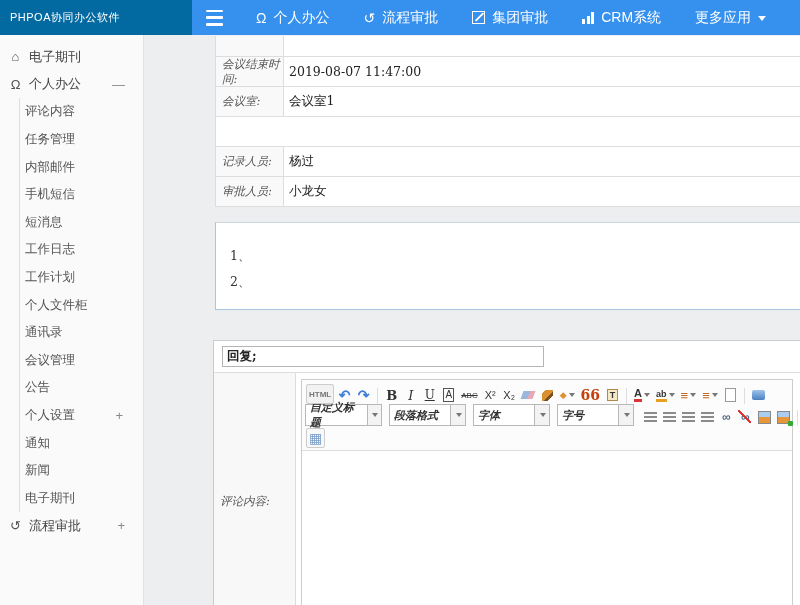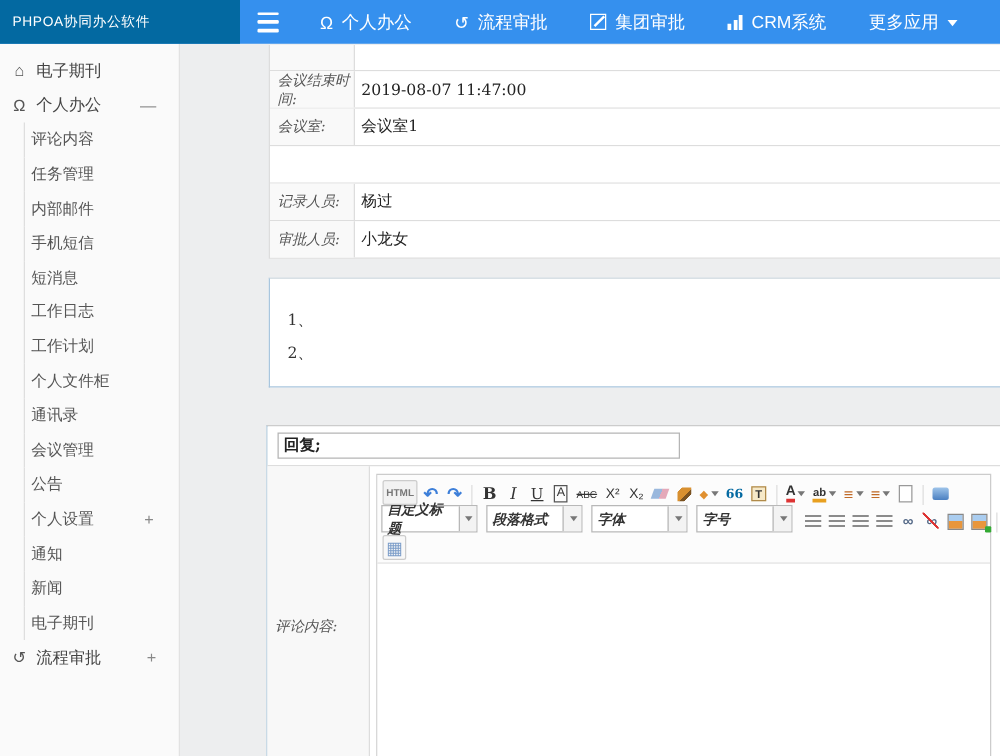--- a/index.html
+++ b/index.html
@@ -86,21 +86,21 @@
   .t-bold{font-family:"DejaVu Serif",serif;font-weight:bold;font-size:13px}
   .t-italic{font-family:"DejaVu Serif",serif;font-style:italic;font-size:13px}
   .t-underline{font-family:"DejaVu Serif",serif;text-decoration:underline;font-size:12px}
   .t-boxeda .g{border:1px solid #555;padding:0 1px;font-size:10px;line-height:12px}
   .t-strike{font-size:8px;font-weight:normal;text-decoration:line-through}
   .t-eraser::before{content:"";display:block;width:12px;height:8px;transform:skewX(-20deg);
                     background:linear-gradient(90deg,#9ab8dd 0 55%,#e4a9b9 55%)}
   .t-brush::before{content:"";display:block;width:11px;height:11px;
                    background:linear-gradient(135deg,transparent 0 18%,#d89030 18% 58%,#7a5220 58% 74%,transparent 74%)}
   .t-wand .g{color:#e09030;font-size:9px}
-  .t-quote{font-family:"DejaVu Serif",serif;font-weight:bold;font-size:10px;color:#0369a1}
+  .t-quote{font-family:"DejaVu Serif",serif;font-weight:bold;font-size:14px;color:#c2410c}
   .t-paste .g{border:1px solid #b08a4a;background:#f6e9c8;font-size:9px;font-weight:bold;padding:0 2px;color:#333}
   .t-fontcolor .g{font-size:11px;font-weight:bold;border-bottom:3px solid #d33;line-height:11px}
   .t-highlight .g{font-size:9px;font-weight:bold;border-bottom:3px solid #e8a020;line-height:10px}
   .t-olist .g,.t-ulist .g{color:#c06a28;font-size:13px}
   .t-page::before{content:"";display:block;width:9px;height:12px;border:1px solid #999;background:#fff}
   .t-screen::before{content:"";display:block;width:13px;height:10px;border-radius:2px;
                     background:linear-gradient(180deg,#9ec4ea,#4a7fc1)}
   .t-align::before{content:"";display:block;width:13px;height:11px;
                    background:repeating-linear-gradient(180deg,#8b8b8b 0 2px,transparent 2px 4px)}
   .t-link{color:#556a88;font-weight:bold;font-size:12px}

